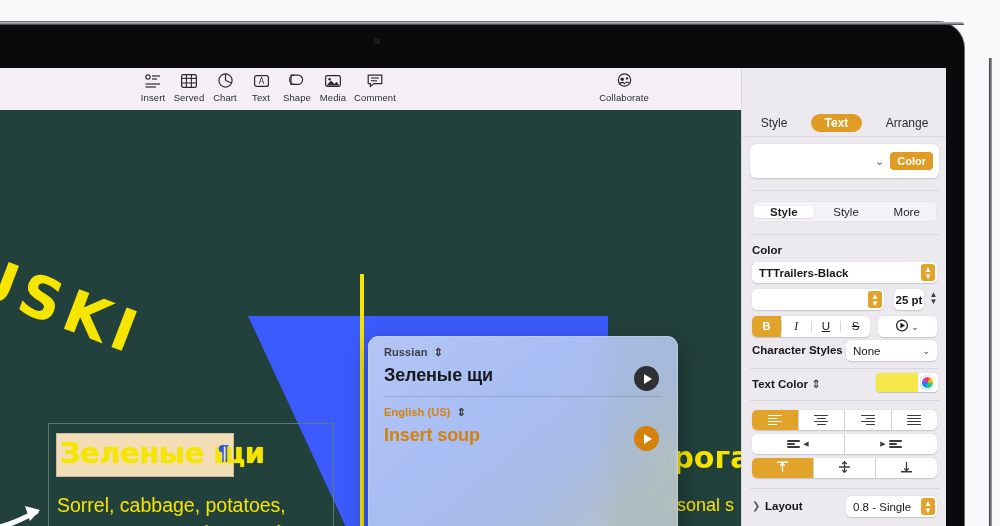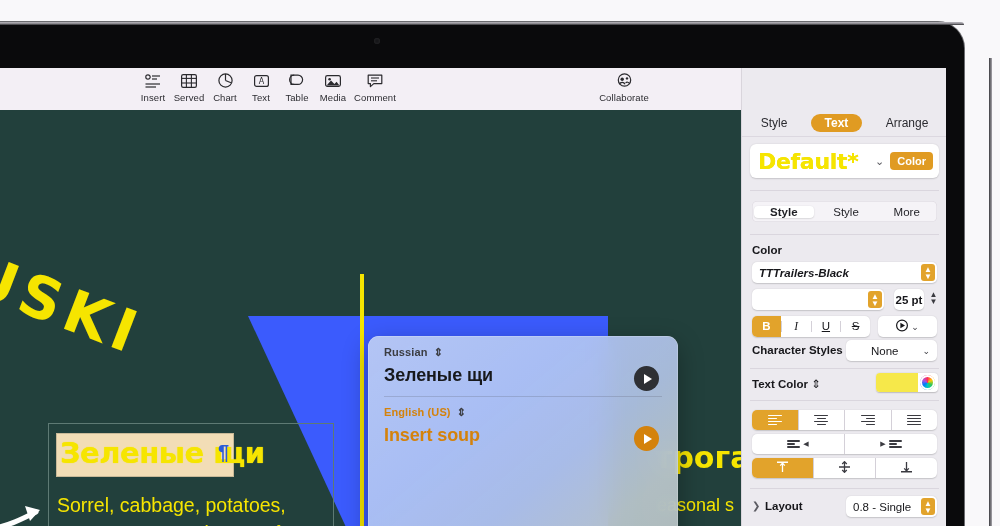--- a/index.html
+++ b/index.html
@@ -301,21 +301,21 @@
           <div class="lb">Text</div>
         </div>
 
         <div class="tb-item">
           <div class="ic">
             <svg width="16" height="15" viewBox="0 0 16 15">
                 <path d="M2 2.2 h7 a4.6 4.6 0 0 1 0 9.2 h-7 z" fill="none" stroke="#2a2a2e" stroke-width="1.2"></path>
                 <path d="M5.2 2.2 a4.6 4.6 0 0 0 0 9.2" fill="none" stroke="#2a2a2e" stroke-width="1.2"></path>
               </svg>
           </div>
-          <div class="lb">Table</div>
+          <div class="lb">Shape</div>
         </div>
 
         <div class="tb-item">
           <div class="ic">
             <svg width="16" height="14" viewBox="0 0 16 14">
                 <rect x="0.6" y="1.6" width="14.8" height="10.8" rx="1.8" fill="none" stroke="#2a2a2e" stroke-width="1.2"></rect>
                 <circle cx="4.6" cy="5.2" r="1.3" fill="#2a2a2e"></circle>
                 <path d="M1.6 11.4 L6 6.6 L9.4 10 L11.6 7.8 L14.4 11.4 Z" fill="#2a2a2e"></path>
               </svg>
           </div>
@@ -429,38 +429,37 @@
 
     <div class="sidebar">
 
       <div class="sb-tabs">
         <div class="sb-tab">Style</div>
         <div class="sb-tab active">Text</div>
         <div class="sb-tab">Arrange</div>
       </div>
 
       <div class="style-card">
-        <div class="style-name">Default*</div>
         <div class="chev">⌄</div>
         <div class="update-btn">Color</div>
       </div>
 
       <div class="hr" style="top:122px;"></div>
 
       <div class="seg" style="top:133px;">
         <div class="on">Style</div>
         <div>Style</div>
         <div>More</div>
       </div>
 
       <div class="hr" style="top:166px;"></div>
 
       <div class="lbl" style="left:10px;top:176px;">Color</div>
 
-      <div class="field" style="left:10px;top:194px;width:185px;font-style:italic;">
+      <div class="field" style="left:10px;top:194px;width:185px;">
         <span style="margin-left:7px;font-weight:bold;">TTTrailers-Black</span>
         <span class="stepper">▲<br>▼</span>
       </div>
 
       <div class="field" style="left:10px;top:221px;width:132px;">
         <span style="margin-left:7px;"></span>
         <span class="stepper">▲<br>▼</span>
       </div>
 
       <div class="field" style="left:152px;top:221px;width:30px;justify-content:center;font-weight:bold;">
@@ -483,21 +482,21 @@
           <svg width="13" height="13" viewBox="0 0 13 13">
               <circle cx="6" cy="6.5" r="5.4" fill="none" stroke="#17171b" stroke-width="1.2"></circle>
               <path d="M4.4 3.7 L9 6.5 L4.4 9.3 Z" fill="#17171b"></path>
             </svg>
         </span>
         <span style="font-size:9px;margin-left:2px;color:#3a3a40;">⌄</span>
       </div>
 
       <div class="lbl" style="left:10px;top:276px;">Character Styles</div>
       <div class="field" style="left:104px;top:272px;width:91px;">
-        <span style="margin-left:25px;">None</span>
+        <span style="margin-left:7px;">None</span>
         <span style="margin-left:auto;margin-right:7px;font-size:9px;color:#3a3a40;">⌄</span>
       </div>
 
       <div class="hr" style="top:300px;"></div>
 
       <div class="lbl" style="left:10px;top:309px;">
         <span>Text Color</span>
         <span style="font-weight:normal;"> ⇕</span>
       </div>
       <div class="colorwell" style="top:305px;">

